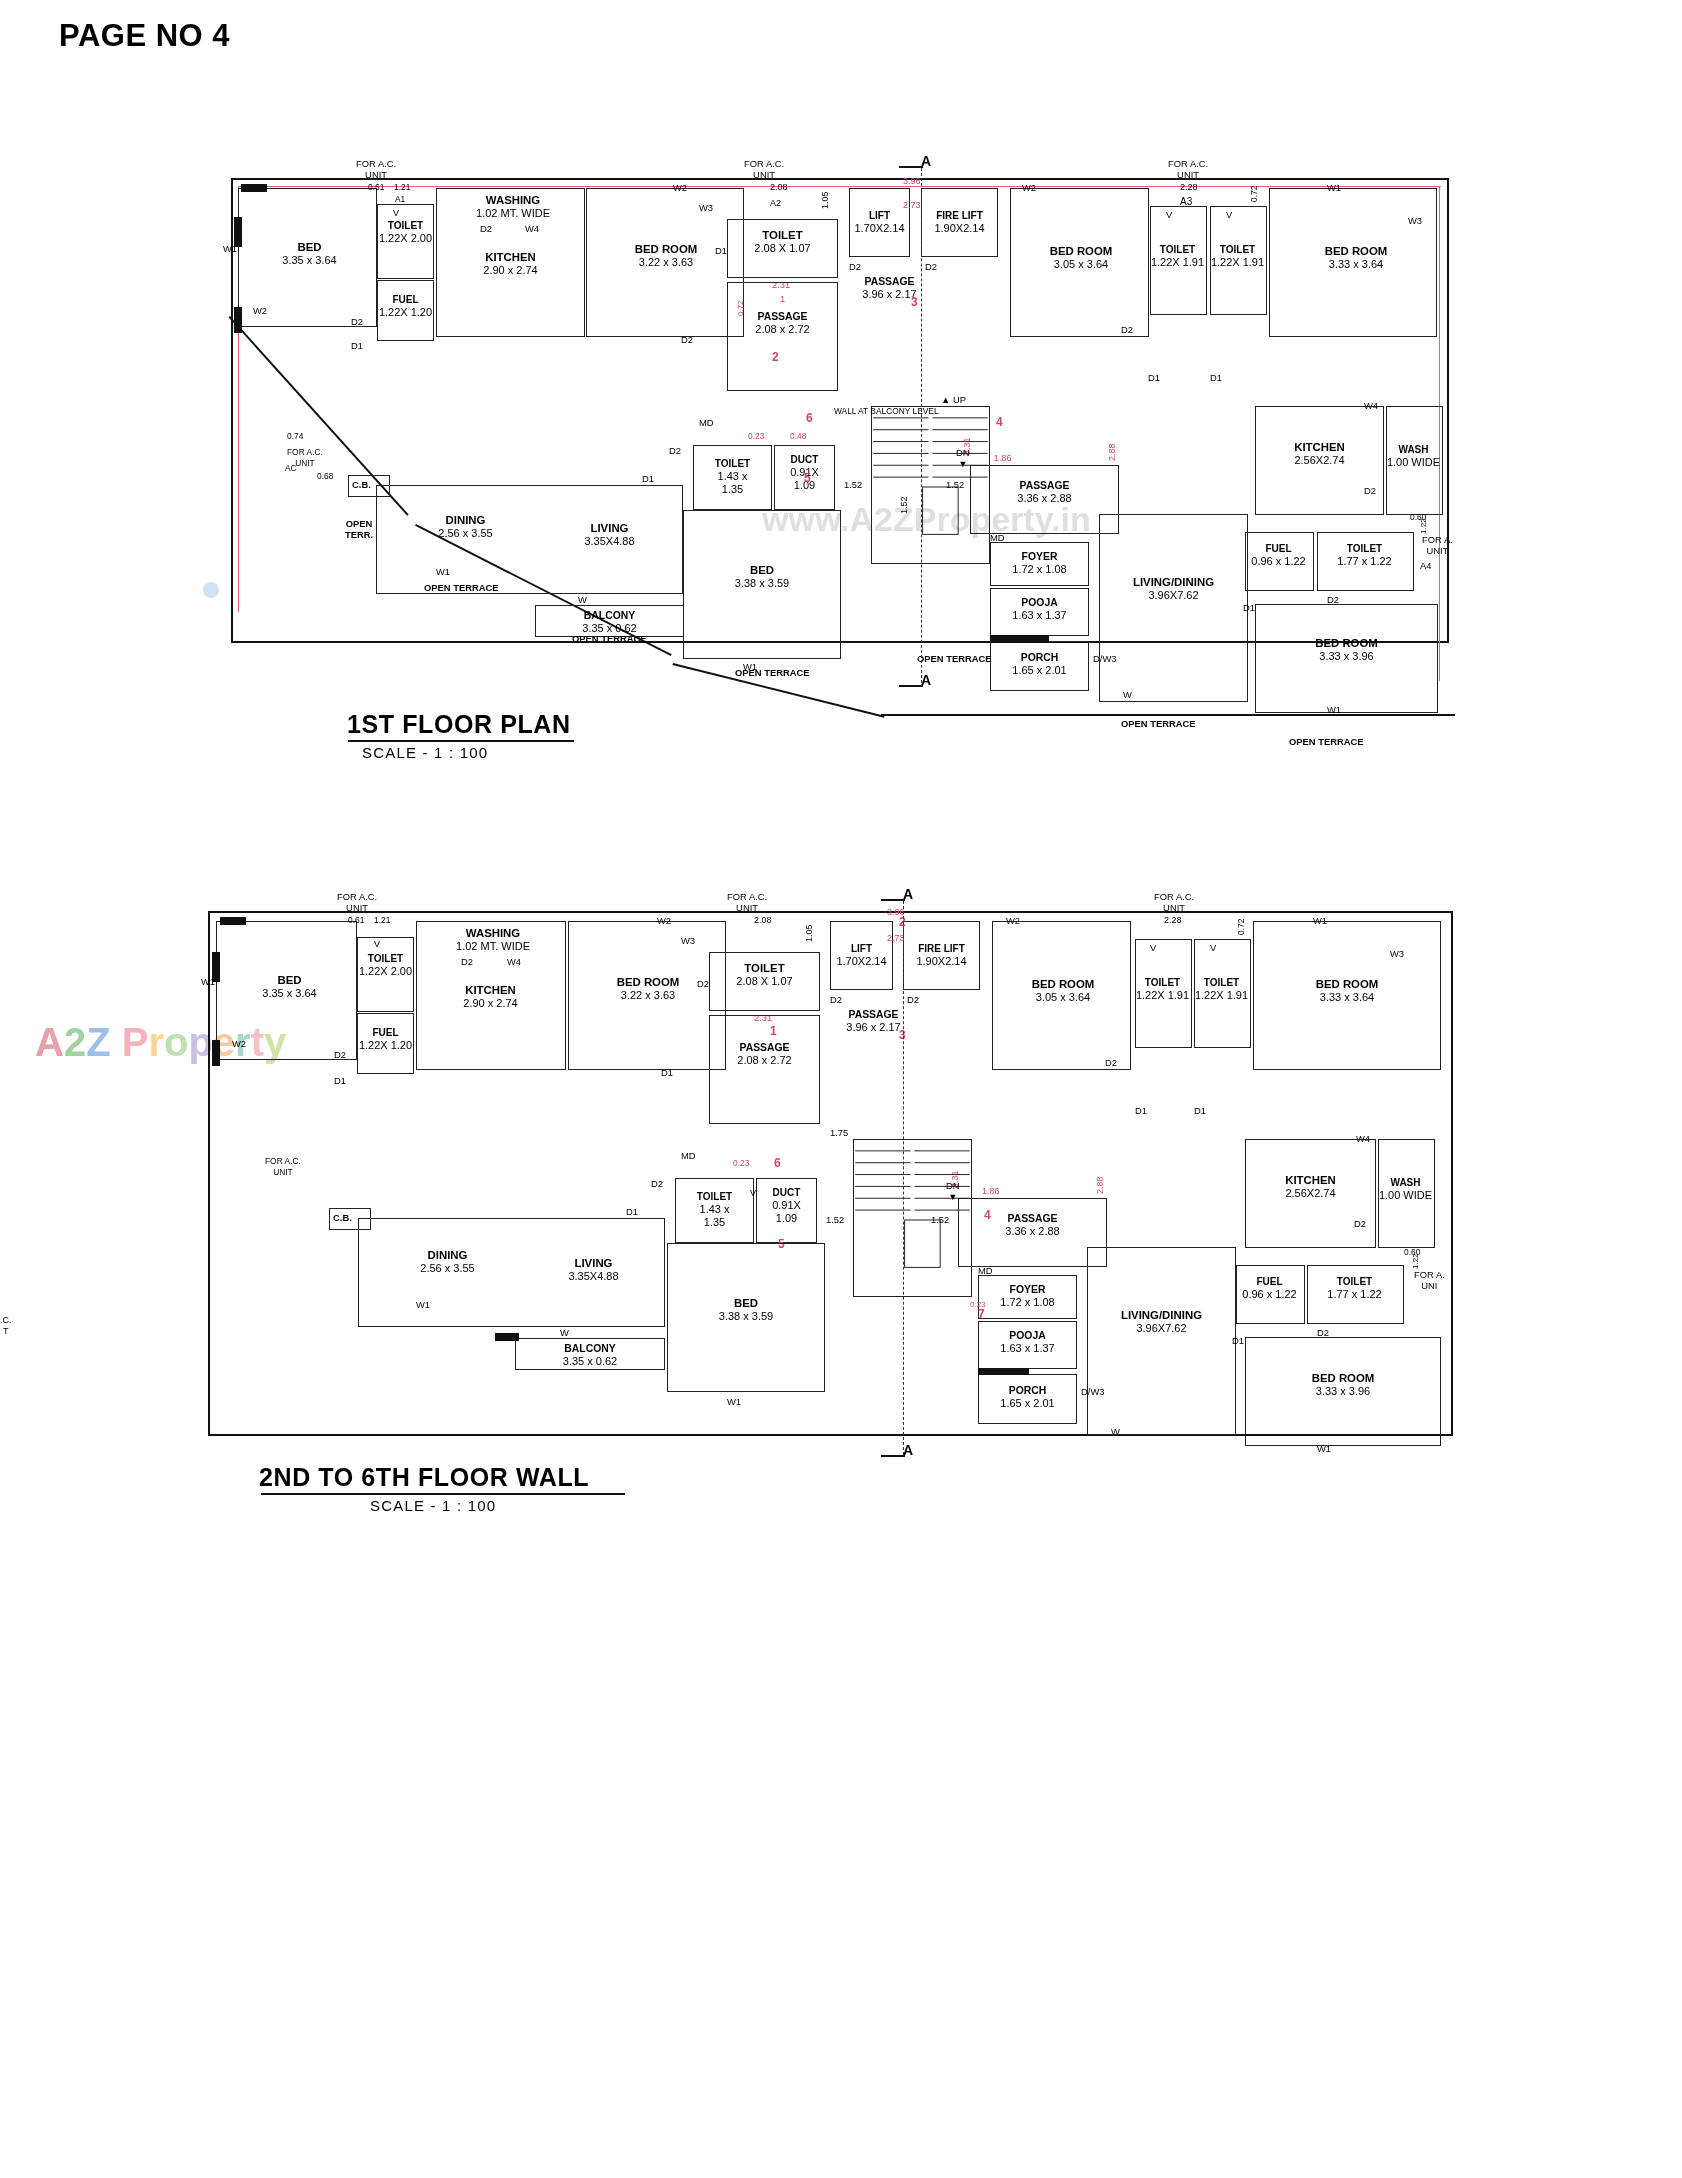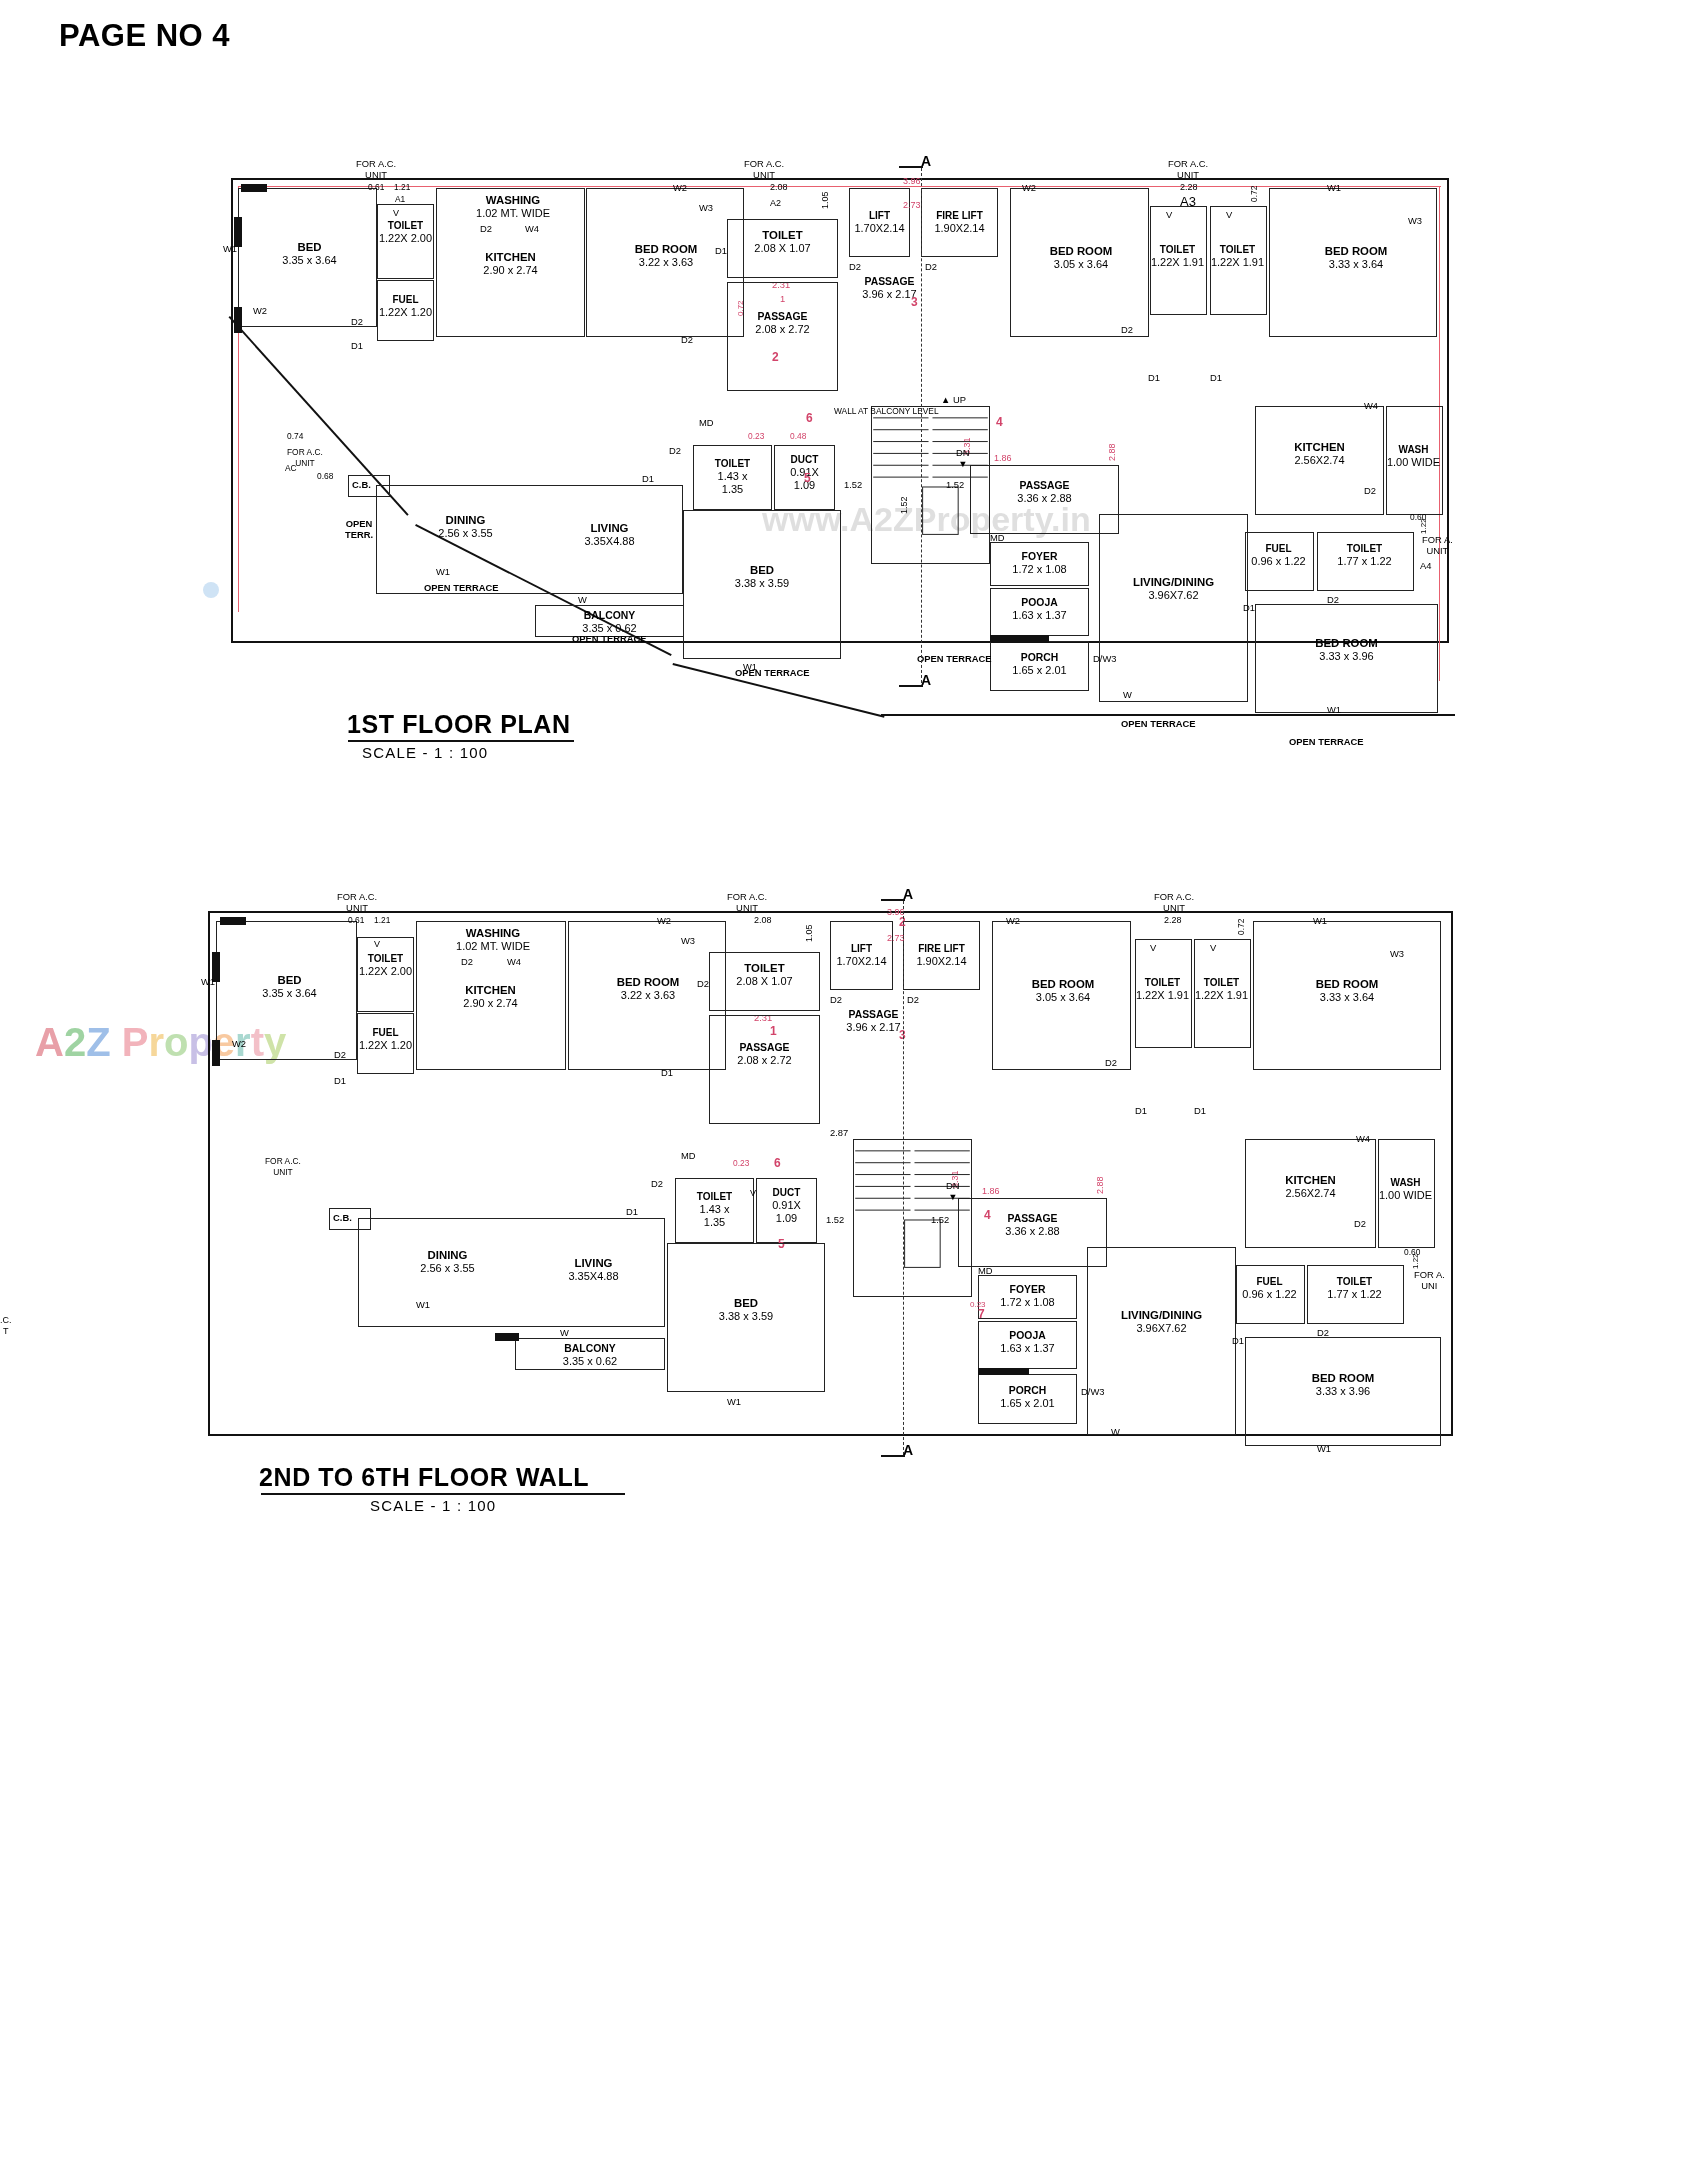--- a/index.html
+++ b/index.html
@@ -126,21 +126,21 @@
   <div class="thin" style="left:1150px;top:48px;width:57px;height:109px;"></div>
   <div class="thin" style="left:1210px;top:48px;width:57px;height:109px;"></div>
   <div class="rm" style="left:1148px;top:85px;width:59px;font-size:10px;">TOILET<span>1.22X 1.91</span></div>
   <div class="rm" style="left:1208px;top:85px;width:59px;font-size:10px;">TOILET<span>1.22X 1.91</span></div>
   <div class="sm" style="left:1166px;top:51px;">V</div>
   <div class="sm" style="left:1226px;top:51px;">V</div>
   <div class="sm" style="left:1210px;top:214px;">D1</div>
 
   <div class="sm" style="left:1168px;top:0px;">FOR A.C.<br>UNIT</div>
   <div class="sm" style="left:1180px;top:24px;font-size:9px;">2.28</div>
-  <div class="sm" style="left:1180px;top:38px;font-size:13px;">A3</div>
+  <div class="sm" style="left:1180px;top:38px;font-size:10px;">A3</div>
   <div class="sm vert" style="left:1249px;top:44px;font-size:8.4px;">0.72</div>
 
   <div class="thin" style="left:1269px;top:30px;width:168px;height:149px;"></div>
   <div class="rm" style="left:1277px;top:87px;width:158px;">BED ROOM<span>3.33 x 3.64</span></div>
   <div class="sm" style="left:1327px;top:24px;">W1</div>
   <div class="sm" style="left:1408px;top:57px;">W3</div>
 
   <div class="thin" style="left:1255px;top:248px;width:129px;height:109px;"></div>
   <div class="rm" style="left:1255px;top:283px;width:129px;">KITCHEN<span>2.56X2.74</span></div>
   <div class="thin" style="left:1386px;top:248px;width:57px;height:109px;"></div>
@@ -434,21 +434,21 @@
         <line x1="2" y1="72" x2="58" y2="72"></line>
       <line x1="62" y1="12" x2="118" y2="12"></line>
         <line x1="62" y1="24" x2="118" y2="24"></line>
       <line x1="62" y1="36" x2="118" y2="36"></line>
         <line x1="62" y1="48" x2="118" y2="48"></line>
       <line x1="62" y1="60" x2="118" y2="60"></line>
         <line x1="62" y1="72" x2="118" y2="72"></line>
       <rect x="52" y="82" width="36" height="48"></rect>
     </g>
   </svg>
-  <div class="sm" style="left:830px;top:236px;">2.87</div>
+  <div class="sm" style="left:830px;top:236px;">1.75</div>
   <div class="sm" style="left:946px;top:289px;">DN<br>▼</div>
   <div class="sm" style="left:826px;top:323px;">1.52</div>
   <div class="sm" style="left:931px;top:323px;">1.52</div>
 
   <div class="vdash" style="left:903px;top:10px;height:554px;"></div>
   <div class="smb" style="left:903px;top:-2px;font-size:14px;">A</div>
   <div class="smb" style="left:903px;top:554px;font-size:14px;">A</div>
   <div class="blackline" style="left:881px;top:8px;width:24px;height:1.5px;"></div>
   <div class="blackline" style="left:881px;top:564px;width:24px;height:1.5px;"></div>
 

